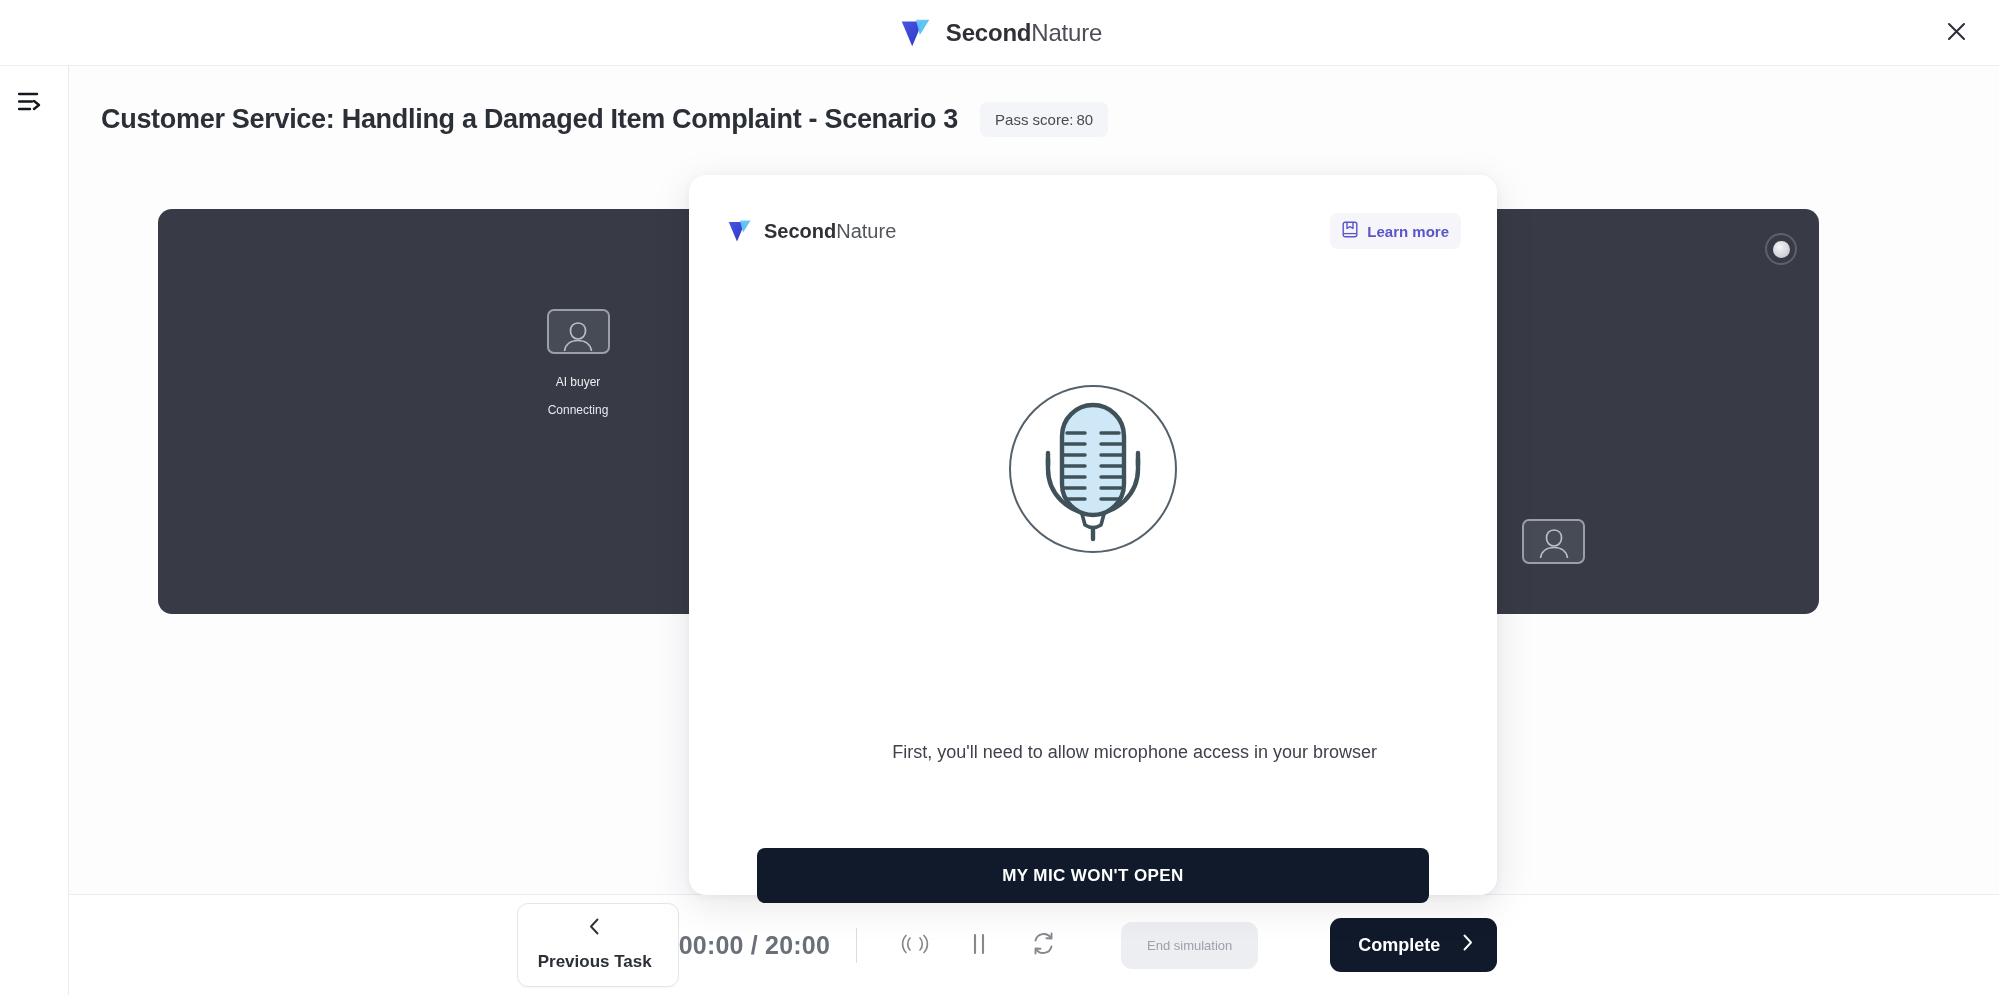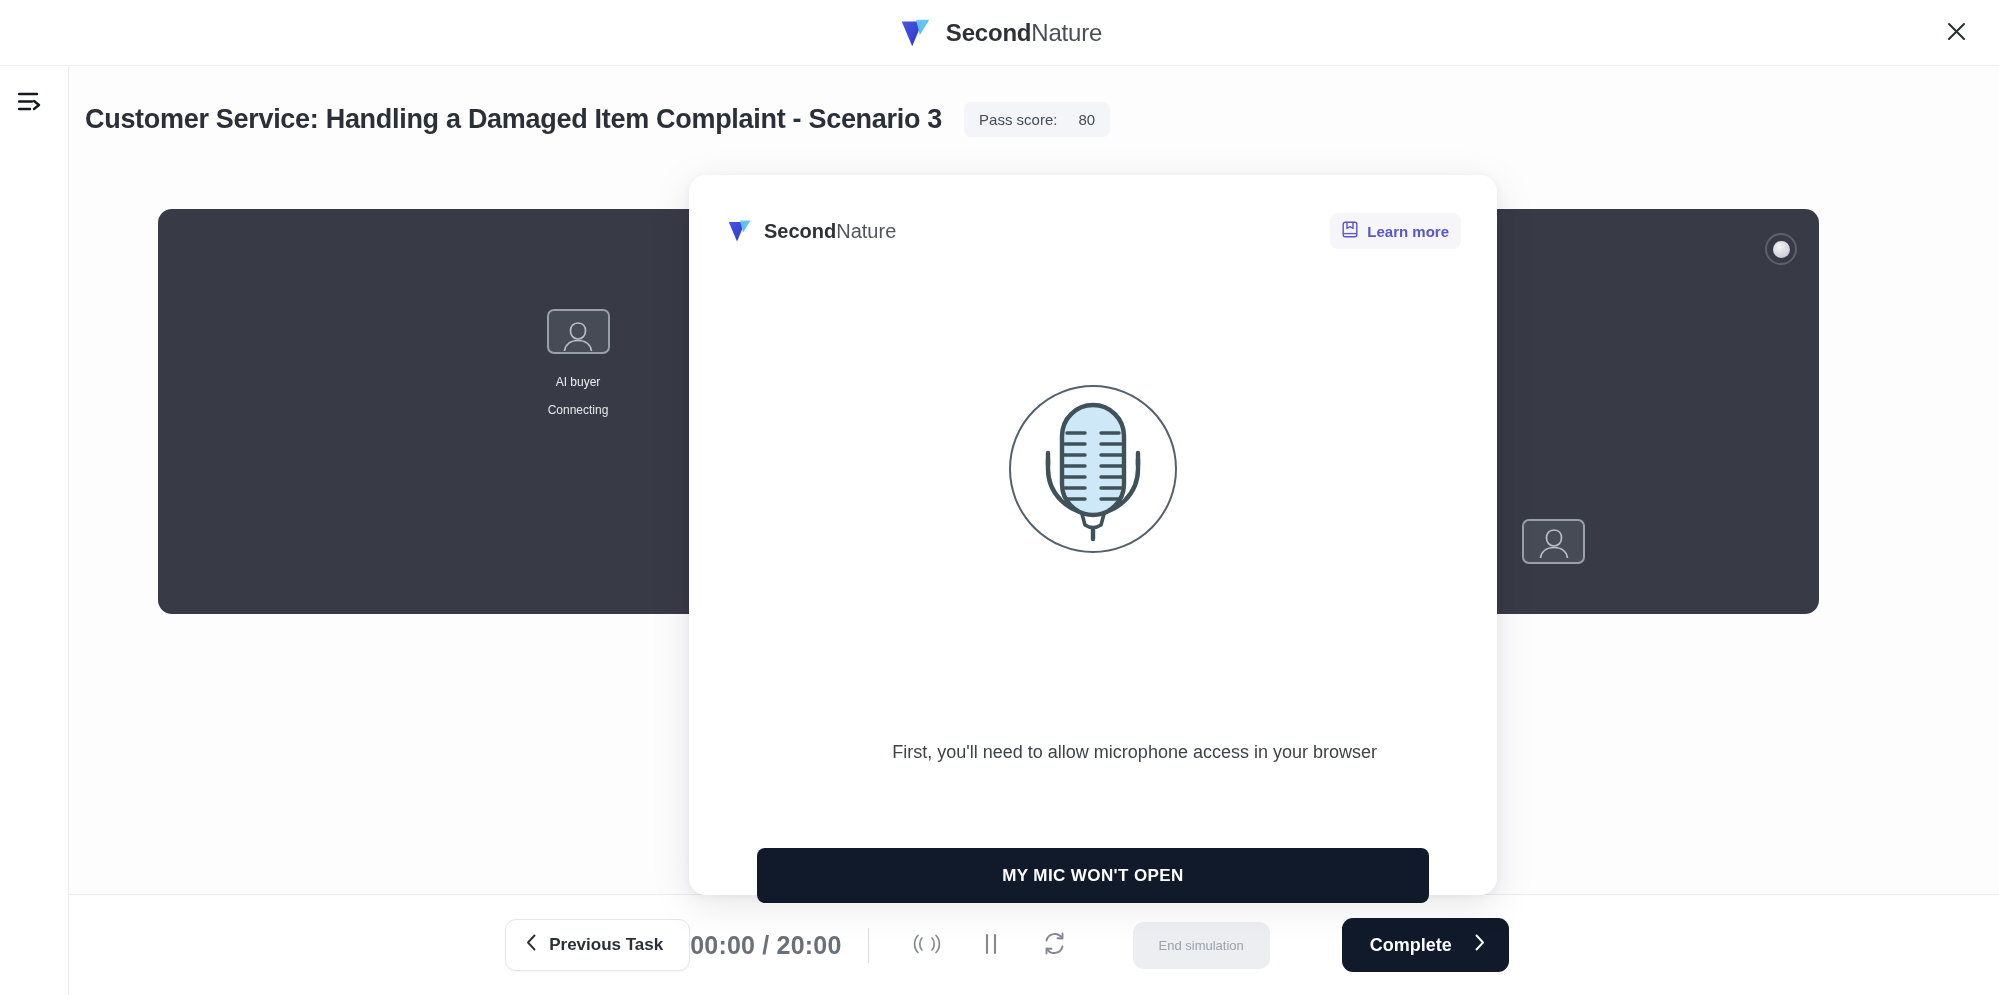--- a/index.html
+++ b/index.html
@@ -75,41 +75,41 @@
   .main {
     position: absolute;
     left: 69px; top: 66px;
     width: 1930px; height: 828px;
     background: #fdfdfe;
     overflow: hidden;
   }
 
   .page-head {
     position: absolute;
-    left: 16px; top: 36px;
+    left: 32px; top: 36px;
     display: flex;
     align-items: center;
     gap: 22px;
   }
   .page-title {
     font-size: 27px;
     font-weight: 700;
     color: #2b3038;
     letter-spacing: -0.3px;
     white-space: nowrap;
   }
   .pass-badge {
     background: #f3f5f8;
     border-radius: 7px;
     padding: 9px 15px;
     font-size: 15px;
     color: #454b55;
     white-space: nowrap;
   }
-  .pass-badge .pb-val { font-weight: 400; margin-left: 21px; }
+  .pass-badge .pb-val { font-weight: 400; margin-left: 3px; }
 
   
   .stage {
     position: absolute;
     left: 89px; top: 143px;
     width: 1661px; height: 405px;
     background: #383b45;
     border-radius: 14px;
   }
   .tile-ai {
@@ -185,20 +185,21 @@
     background: #ffffff;
     border: 1px solid #e4e6ea;
     border-radius: 11px;
     padding: 14px 26px 14px 20px;
     font-size: 17px;
     font-weight: 700;
     color: #2b3038;
     cursor: pointer;
     white-space: nowrap;
     box-shadow: 0 1px 2px rgba(16,24,40,0.04);
+    flex-direction: column;
   }
   .timer {
     font-size: 25px;
     font-weight: 700;
     color: #6a7079;
     letter-spacing: 0.2px;
     white-space: nowrap;
   }
   .vdiv {
     width: 1px; height: 35px;

